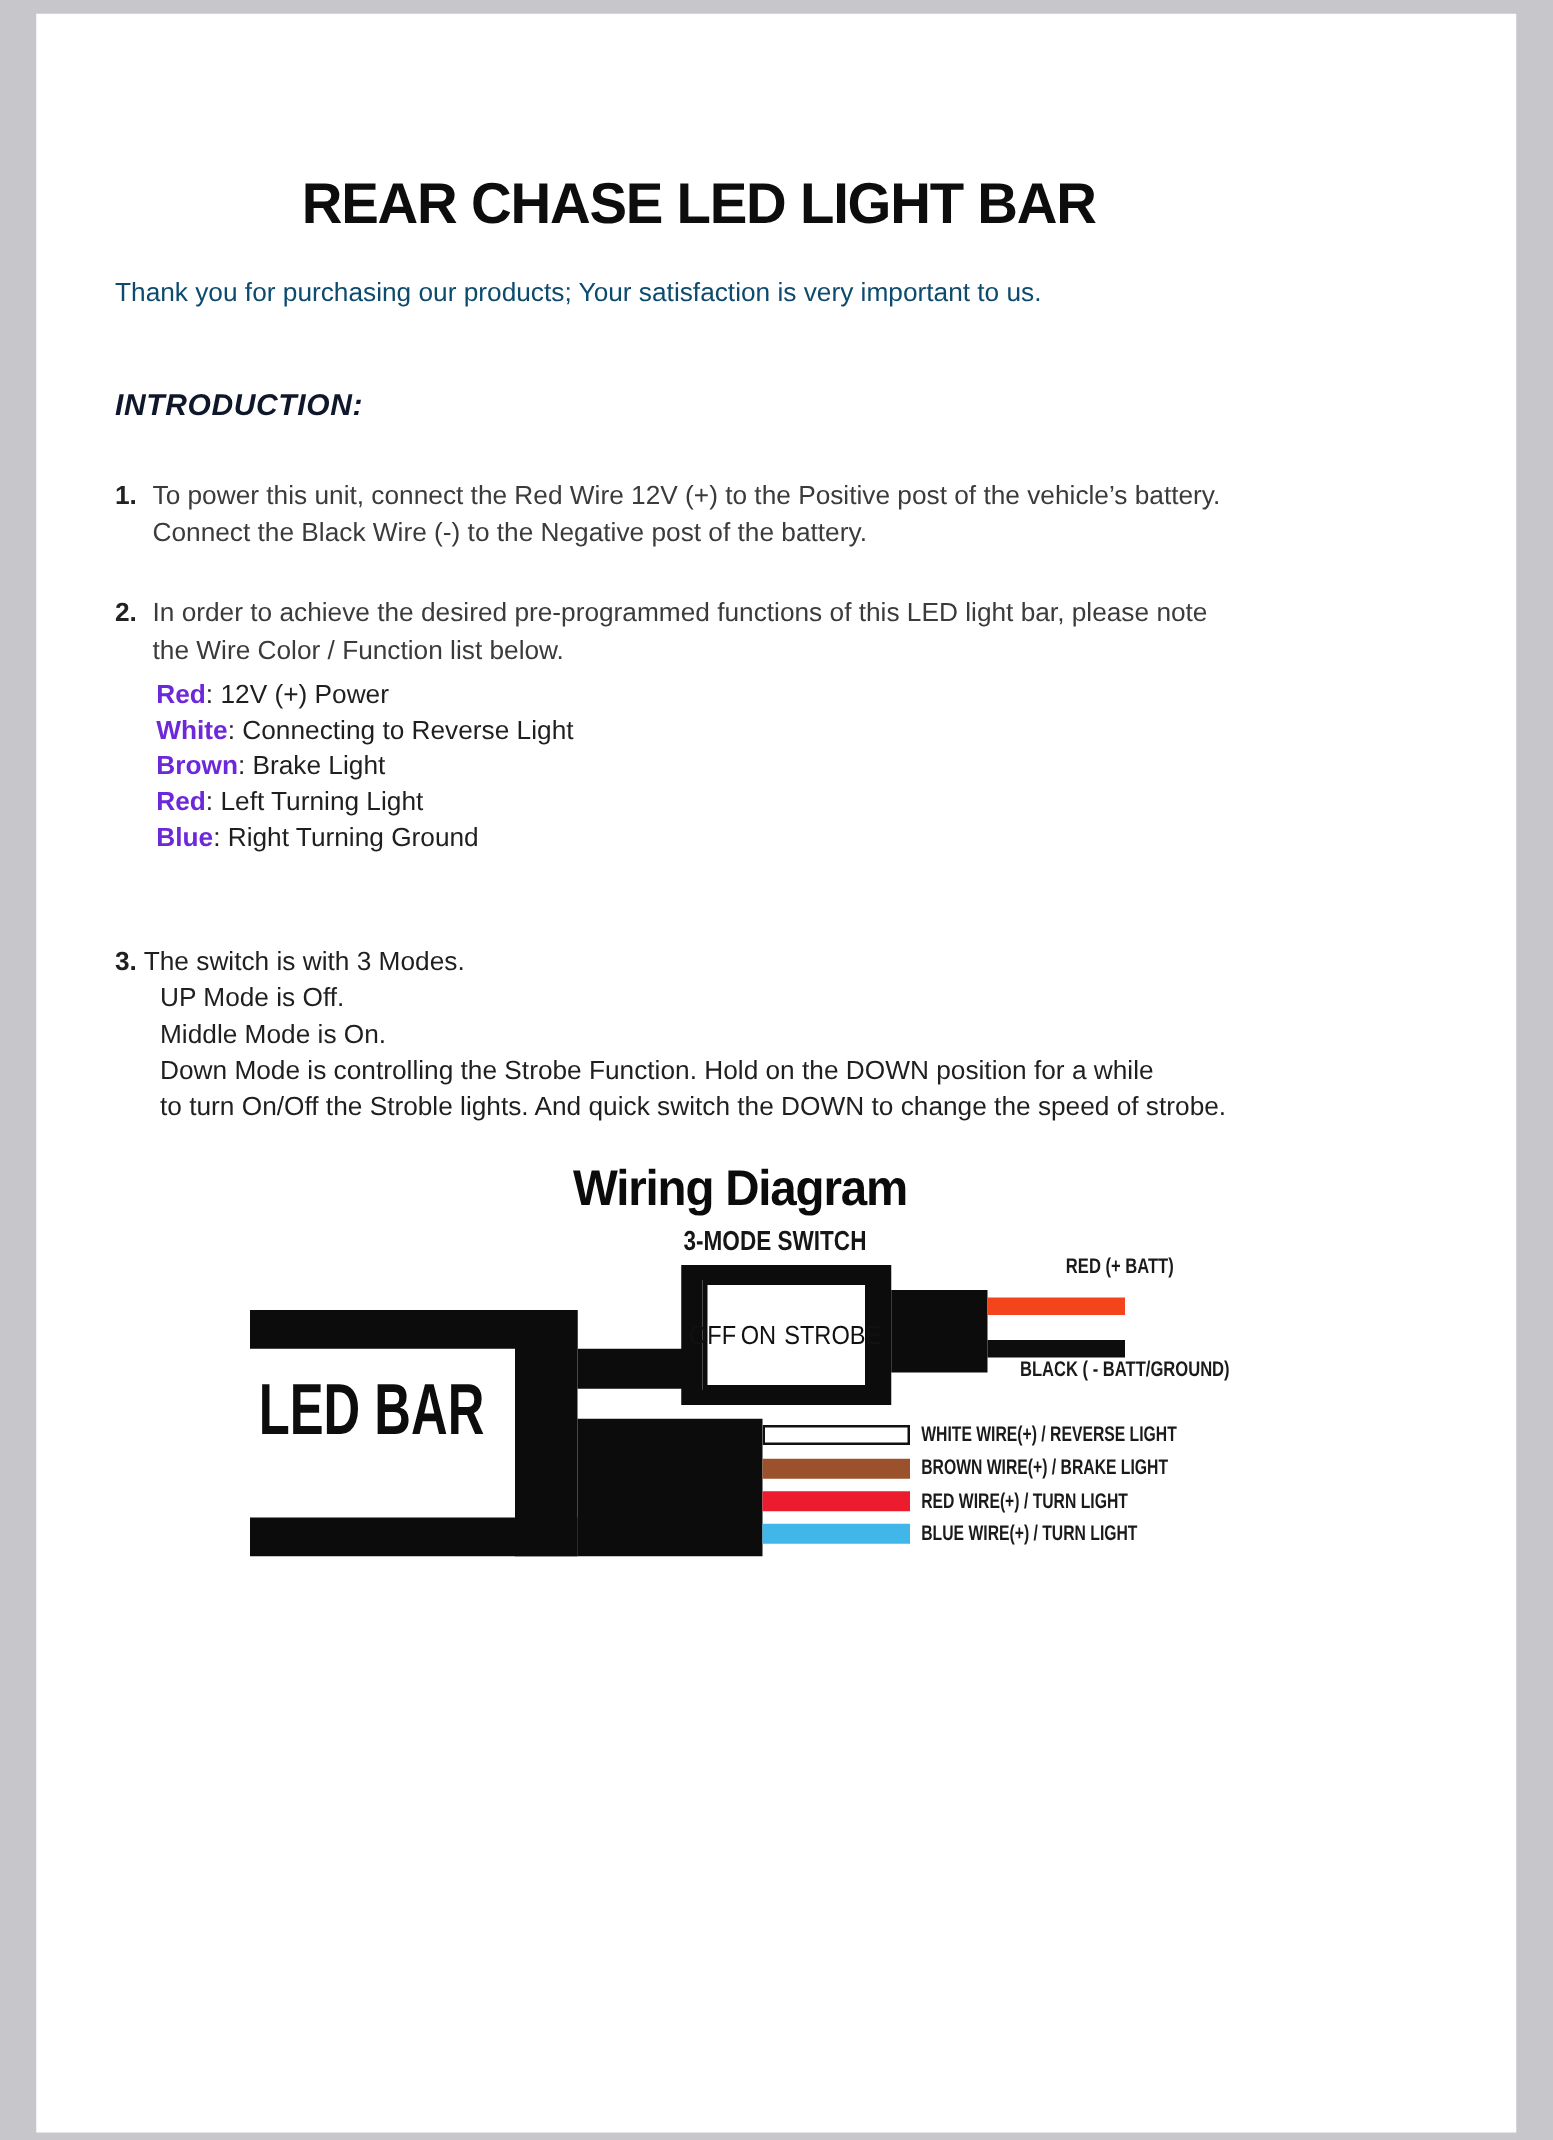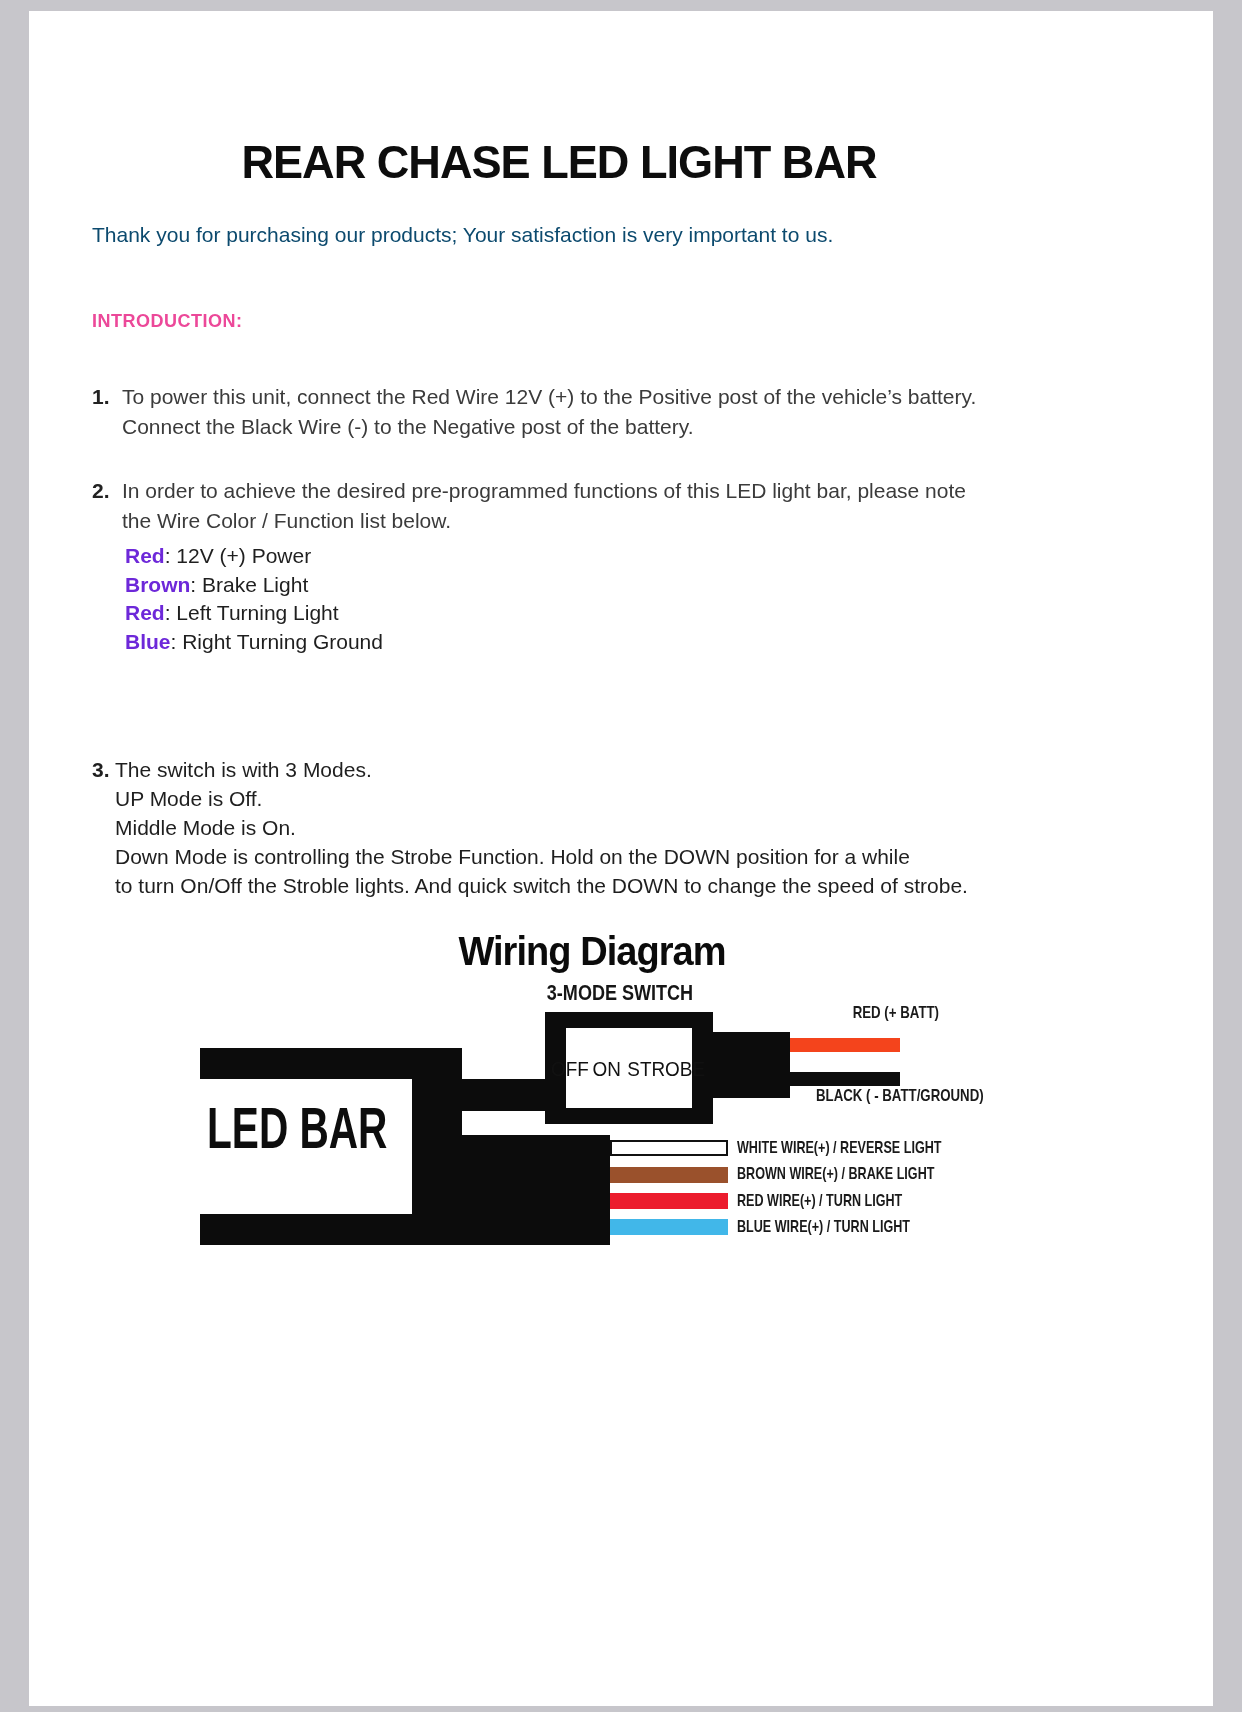--- a/index.html
+++ b/index.html
@@ -16,30 +16,30 @@
   }
   .abs{position:absolute;}
   
   .doc-title{
     left:0;top:124px;width:1060px;text-align:center;
     font-size:46px;font-weight:900;letter-spacing:-1px;color:#0d0d0d;
     transform:scaleX(0.98);transform-origin:center;
     white-space:nowrap;
   }
   .thanks{left:63px;top:212px;font-size:21px;color:#0c4a6e;}
-  .intro-heading{left:63px;top:300px;font-size:18px;font-weight:800;letter-spacing:0.5px;color:#ec4899;}
+  .intro-heading{left:63px;top:300px;font-size:24px;font-weight:800;letter-spacing:0.5px;color:#0f172a;font-style:italic;}
   .num-item{left:63px;display:flex;color:#3b3b3b;font-size:21px;line-height:30px;}
   .num-item .num{font-weight:700;width:30px;flex:0 0 30px;color:#222;}
   .item1{top:371px;}
   .item2{top:465px;}
   .wire-list{left:96px;top:531px;font-size:21px;line-height:28.7px;color:#1f1f1f;}
   .wire-list b{color:#6d28d9;}
   .item3{left:63px;top:744px;font-size:21px;line-height:29px;color:#1f1f1f;width:950px;}
   .item3 .num{font-weight:700;}
-  .item3 .sub{margin-left:23px;}
+  .item3 .sub{margin-left:36px;}
   
   .diag-title{
     left:283px;top:918px;width:560px;text-align:center;
     font-size:40px;font-weight:900;letter-spacing:-1px;color:#0b0b0b;
     transform:scaleX(0.95);transform-origin:center;white-space:nowrap;
   }
   .cond{font-weight:700;white-space:nowrap;color:#1a1a1a;}
   .switch-label{
     left:451px;top:969px;width:280px;text-align:center;
     font-size:22px;font-weight:700;
@@ -106,20 +106,21 @@
   <div class="abs num-item item2">
     <span class="num">2.</span>
     <span>
       <span>In order to achieve the desired pre-programmed functions of this LED light bar, please note</span><br>
       <span>the Wire Color / Function list below.</span>
     </span>
   </div>
 
   <div class="abs wire-list">
     <div><b>Red</b><span>: 12V (+) Power</span></div>
+    <div><b>White</b><span>: Connecting to Reverse Light</span></div>
     <div><b>Brown</b><span>: Brake Light</span></div>
     <div><b>Red</b><span>: Left Turning Light</span></div>
     <div><b>Blue</b><span>: Right Turning Ground</span></div>
   </div>
 
   <div class="abs item3">
     <div><span class="num">3.</span> <span>The switch is with 3 Modes.</span></div>
     <div class="sub">UP Mode is Off.</div>
     <div class="sub">Middle Mode is On.</div>
     <div class="sub">Down Mode is controlling the Strobe Function. Hold on the DOWN position for a while</div>

